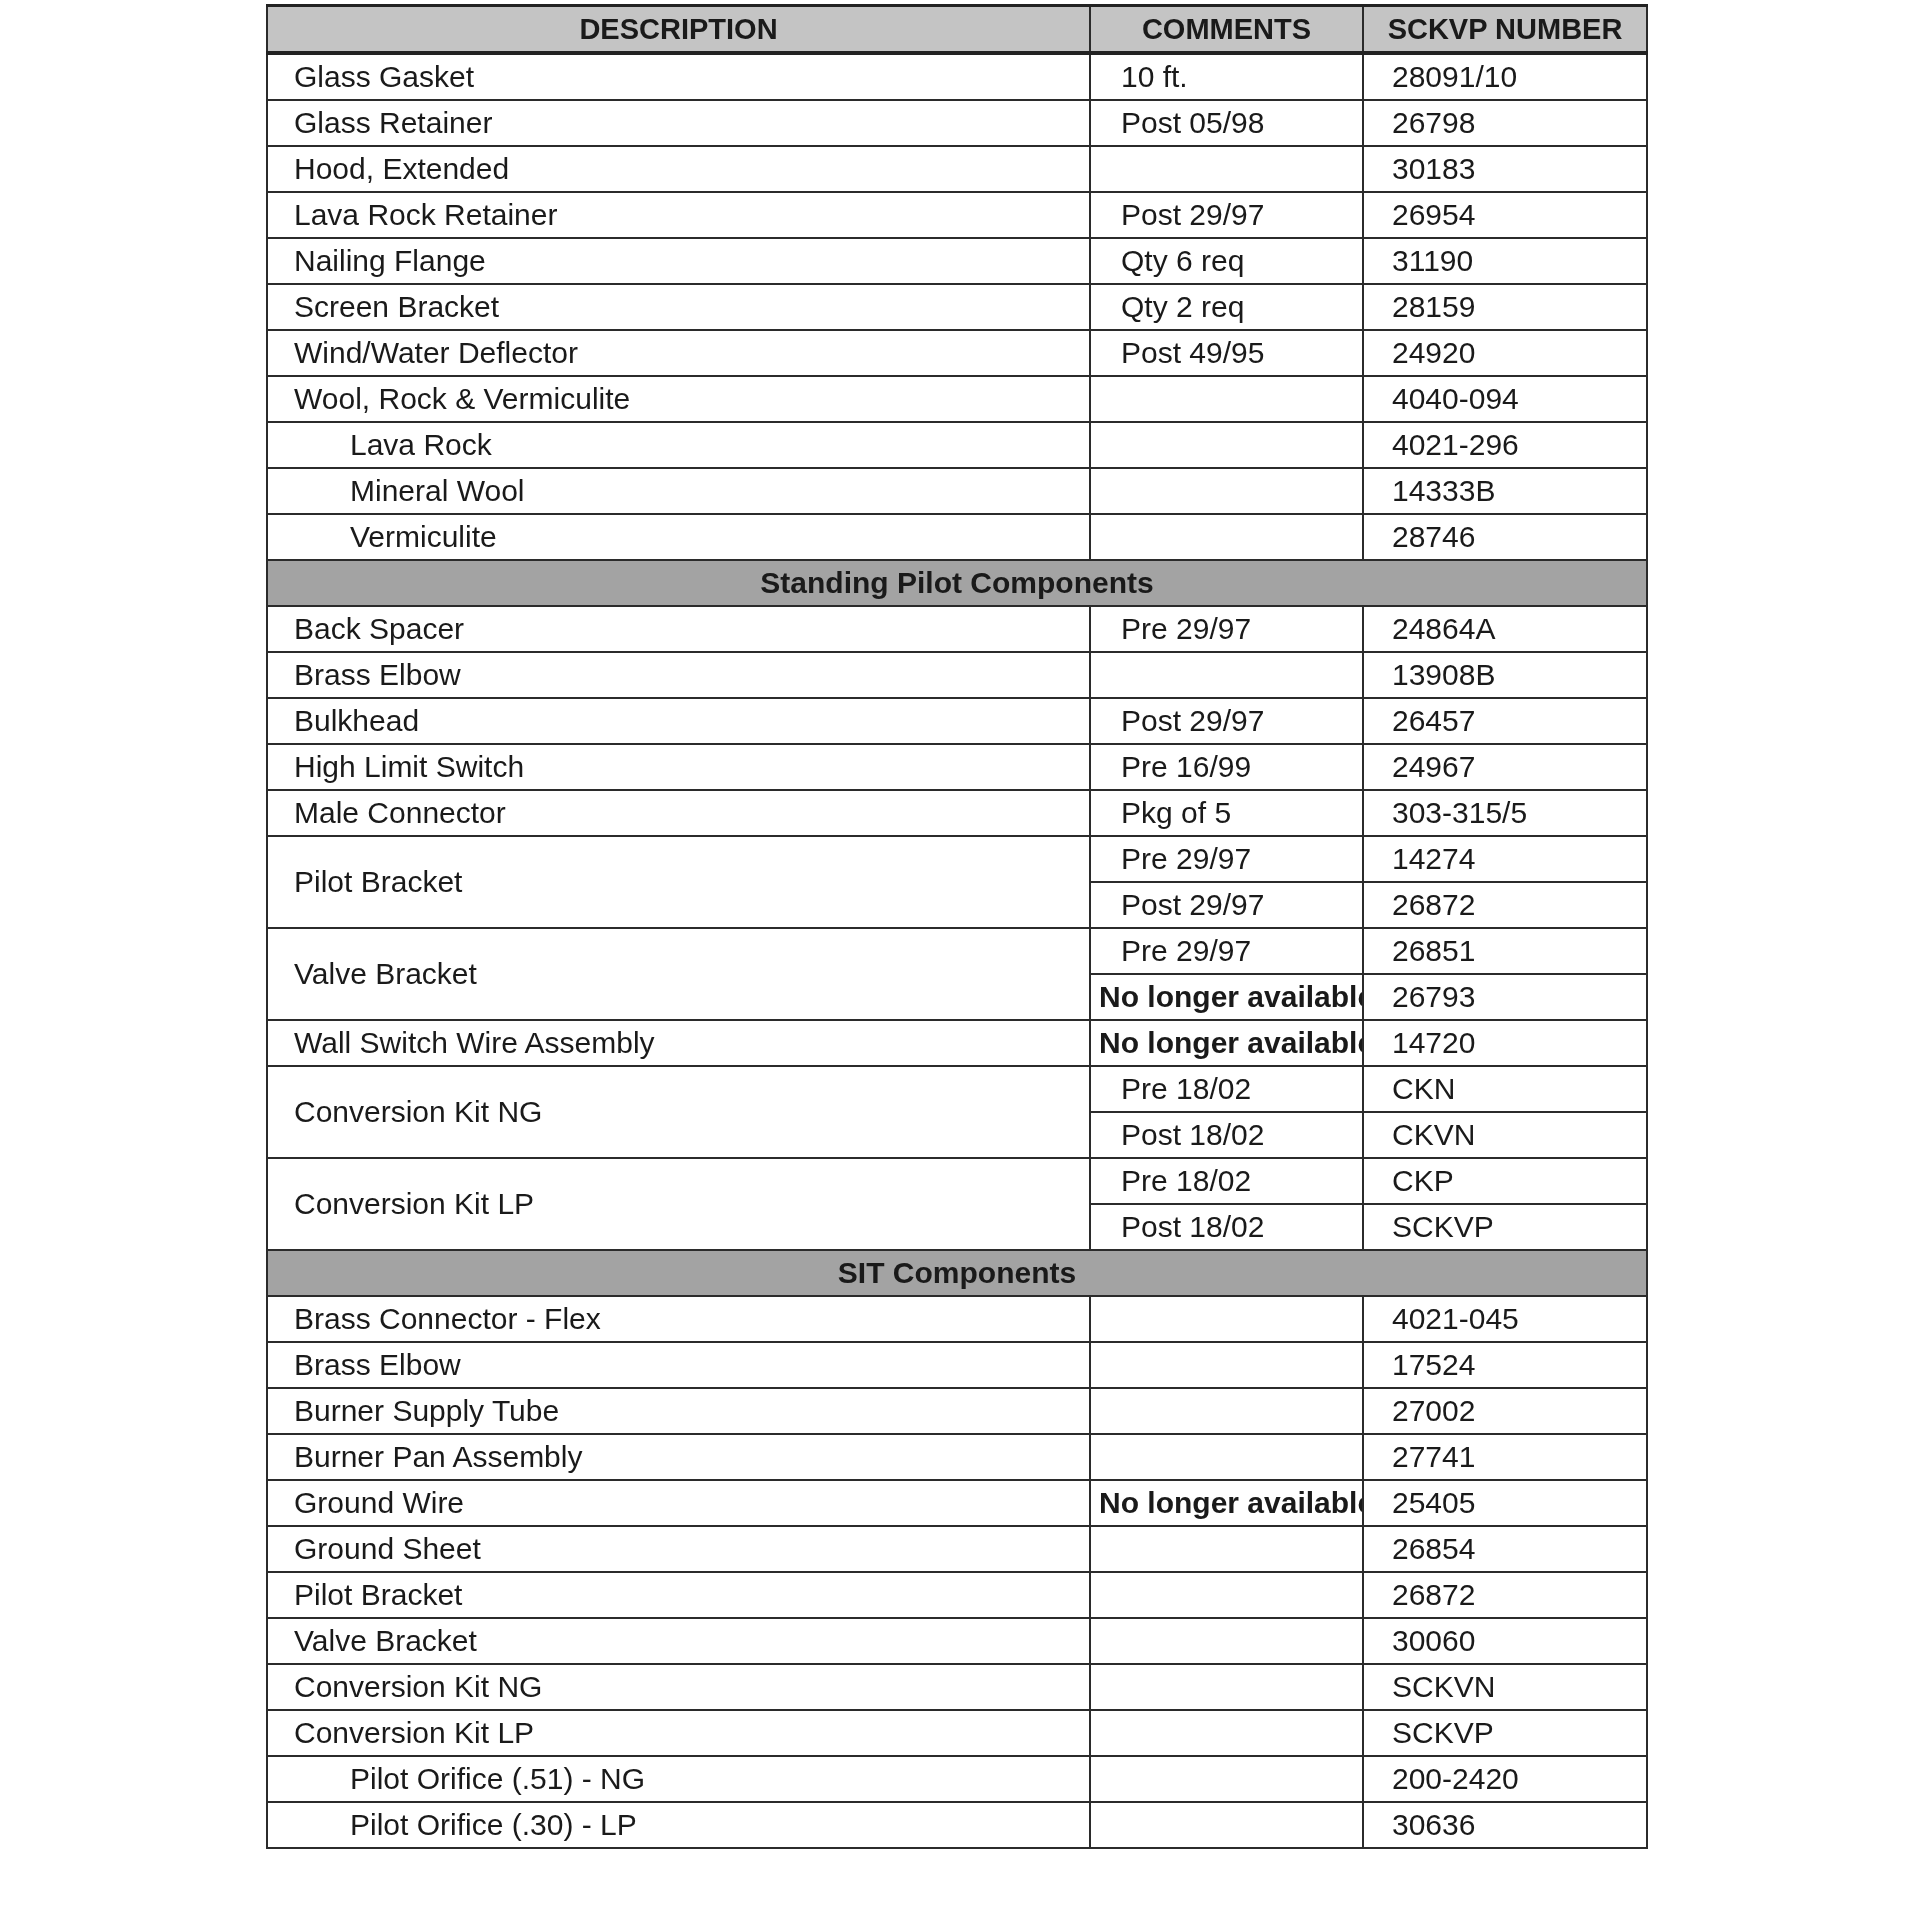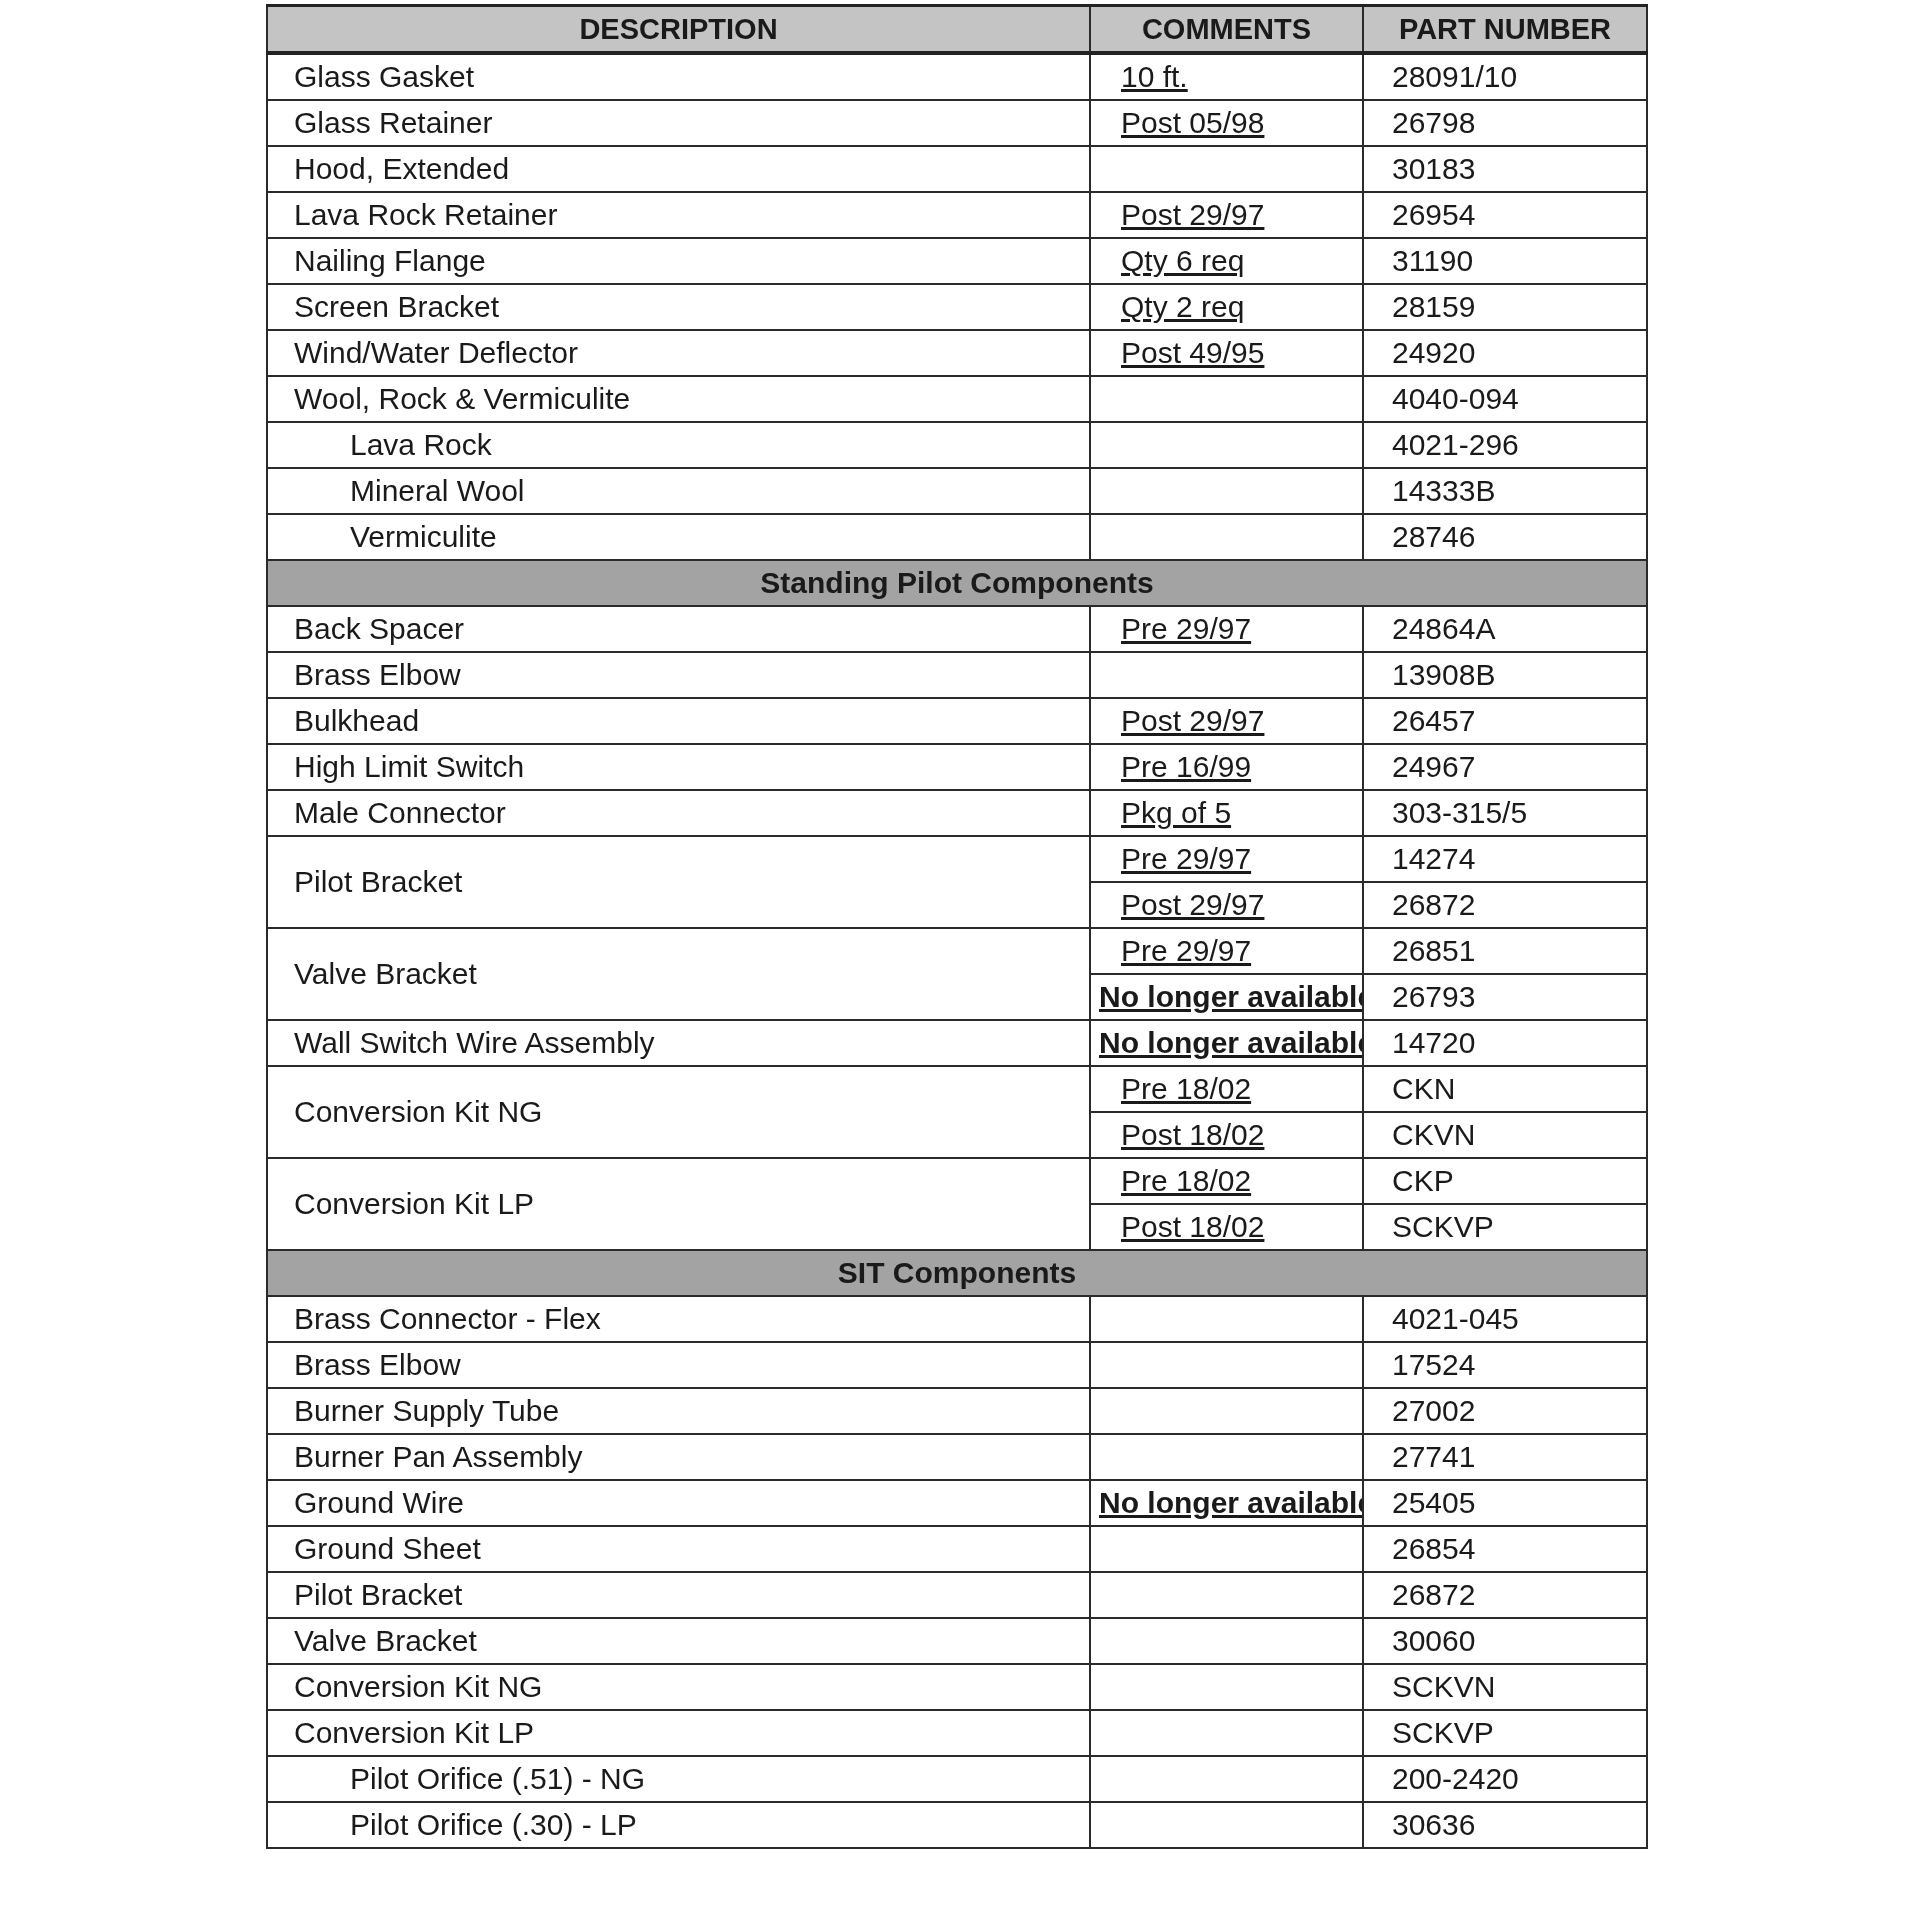--- a/index.html
+++ b/index.html
@@ -9,40 +9,40 @@
                  border-collapse: collapse; table-layout: fixed; }
   #parts-table col.c1 { width: 823px; }
   #parts-table col.c2 { width: 273px; }
   #parts-table col.c3 { width: 284px; }
   #parts-table td, #parts-table th { border: 2px solid #2b2b2b; height: 44px; padding: 0;
                  font-size: 30px; line-height: 44px; white-space: nowrap; overflow: hidden; }
   #parts-table th { background: #c4c4c4; font-weight: bold; font-size: 29px; text-align: center;
                  border-top: 3px solid #222; border-bottom: 4px solid #222; }
   td.desc { padding-left: 26px !important; }
   td.desc.indent { padding-left: 82px !important; border-radius: 23px; }
-  td.cmt { padding-left: 30px !important; text-decoration: underline; }
+  td.cmt { padding-left: 30px !important; }
   td.cmt.bold { font-weight: bold; font-size: 28px; padding-left: 8px !important; }
   td.pn { padding-left: 28px !important; }
   tr.section td { background: #a3a3a3; font-weight: bold; text-align: center; font-size: 29px;
                   border-top: 3px solid #222; border-bottom: 4px solid #222; }
 </style>
 </head>
 <body>
 
 <table id="parts-table">
   <colgroup>
       <col class="c1">
       <col class="c2">
       <col class="c3">
     </colgroup>
   <thead>
     <tr>
       <th>DESCRIPTION</th>
       <th>COMMENTS</th>
-      <th>PART NUMBER</th>
+      <th>SCKVP NUMBER</th>
     </tr>
   </thead>
   <tbody id="tbody">
       <tr>
         <td class="desc">Glass Gasket</td>
         <td class="cmt">10 ft.</td>
         <td class="pn">28091/10</td>
       </tr>
       <tr>
         <td class="desc">Glass Retainer</td>

